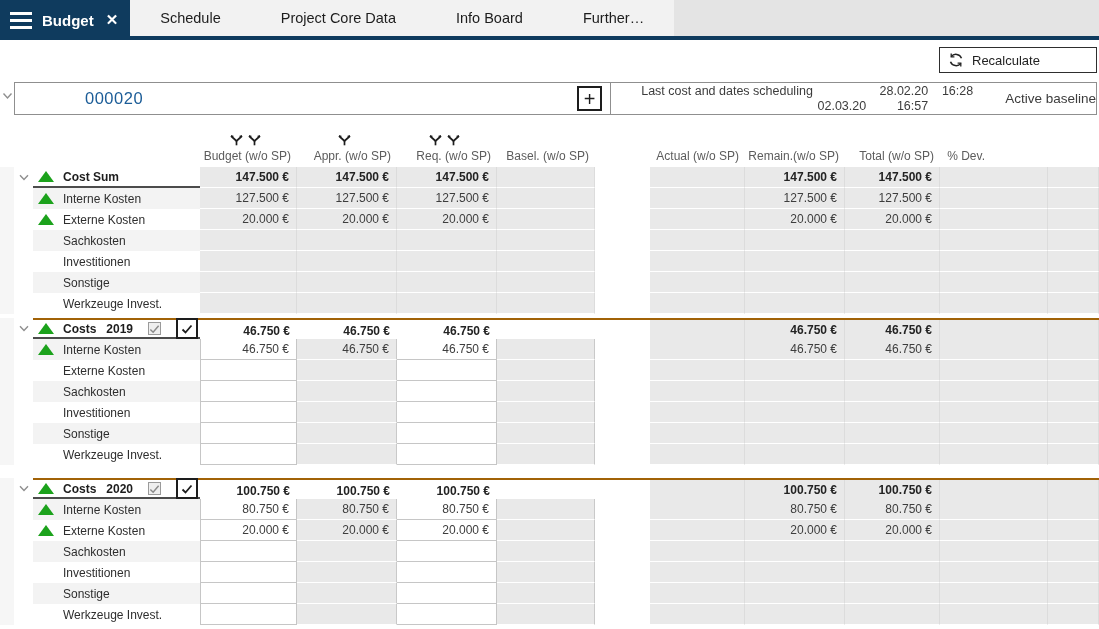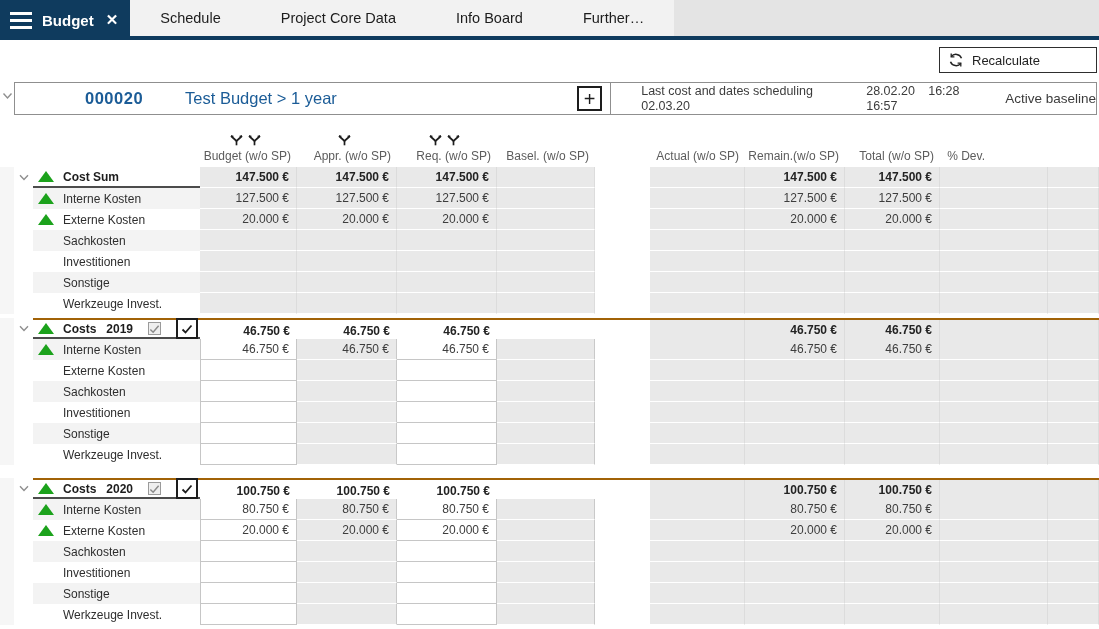--- a/index.html
+++ b/index.html
@@ -22,29 +22,29 @@
   .toolbar { position:relative; height:42px; background:#fff; }
   .recalc-btn { position:absolute; right:2px; top:7px; width:158px; height:26px;
                 border:1px solid #2e2e2e; background:#fff; display:flex; align-items:center;
                 gap:8px; padding:0 8px; font-size:13px; color:#222; cursor:pointer; }
 
   
   .project-row { position:relative; height:41px; }
   .proj-chevron { position:absolute; left:2px; top:10px; color:#8f8f8f; }
   .project-box { position:absolute; left:14px; right:2px; top:0; height:33px;
                  border:1px solid #8f8f8f; display:flex; align-items:center; background:#fff; }
-  .proj-id { color:#1b5c97; font-size:16.5px; margin-left:70px; letter-spacing:0.5px;font-weight:bold; }
+  .proj-id { color:#1b5c97; font-size:16.5px; margin-left:70px; letter-spacing:0.5px; }
   .proj-name { color:#1b5c97; font-size:16.5px; margin-left:42px; flex:0 0 auto; }
   .proj-add { width:25px; height:25px; border:2px solid #1d1d1d; background:#fff; font-size:20px;
               line-height:20px; text-align:center; color:#1d1d1d; margin-left:auto; margin-right:8px;
               cursor:pointer; font-weight:400; }
   .proj-sep { width:1px; height:100%; background:#8f8f8f; }
   .proj-info { display:grid; grid-template-columns:225px 62px 45px; grid-auto-rows:15px;
                font-size:12.5px; color:#3c3c3c; margin-left:30px; align-content:center; }
-  .proj-info .pi-num { text-align:left; }
+  .proj-info .pi-num { text-align:right; }
   .baseline { font-size:13.5px; color:#3c3c3c; margin-left:32px; }
 
   
   .thead { display:flex; height:44px; }
   .thead .spacer { width:200px; }
   .hcols { display:flex; }
   .hcell { display:flex; flex-direction:column; justify-content:flex-end; align-items:flex-end;
            padding:0 6px 4px 0; font-size:12px; color:#5c5c5c; }
   .hicons { width:100%; display:flex; justify-content:center; gap:5px; padding-bottom:3px; }
 
@@ -118,21 +118,20 @@
       <span>Recalculate</span>
     </button>
   </div>
 
   <div class="project-row">
     <svg class="proj-chevron" width="11" height="8" viewBox="0 0 11 8" fill="none" stroke="#8f8f8f" stroke-width="1.4">
         <path d="M1.5 1.5 L5.5 6 L9.5 1.5"></path>
       </svg>
     <div class="project-box">
       <span class="proj-id">000020</span>
-      <span class="proj-name">Test Budget &gt; 1 year</span>
       <button class="proj-add">+</button>
       <div class="proj-sep"></div>
       <div class="proj-info">
         <span>Last cost and dates scheduling</span>
         <span class="pi-num">28.02.20</span>
         <span class="pi-num">16:28</span>
         <span class="pi-num">02.03.20</span>
         <span class="pi-num">16:57</span>
       </div>
       <span class="baseline">Active baseline</span>

